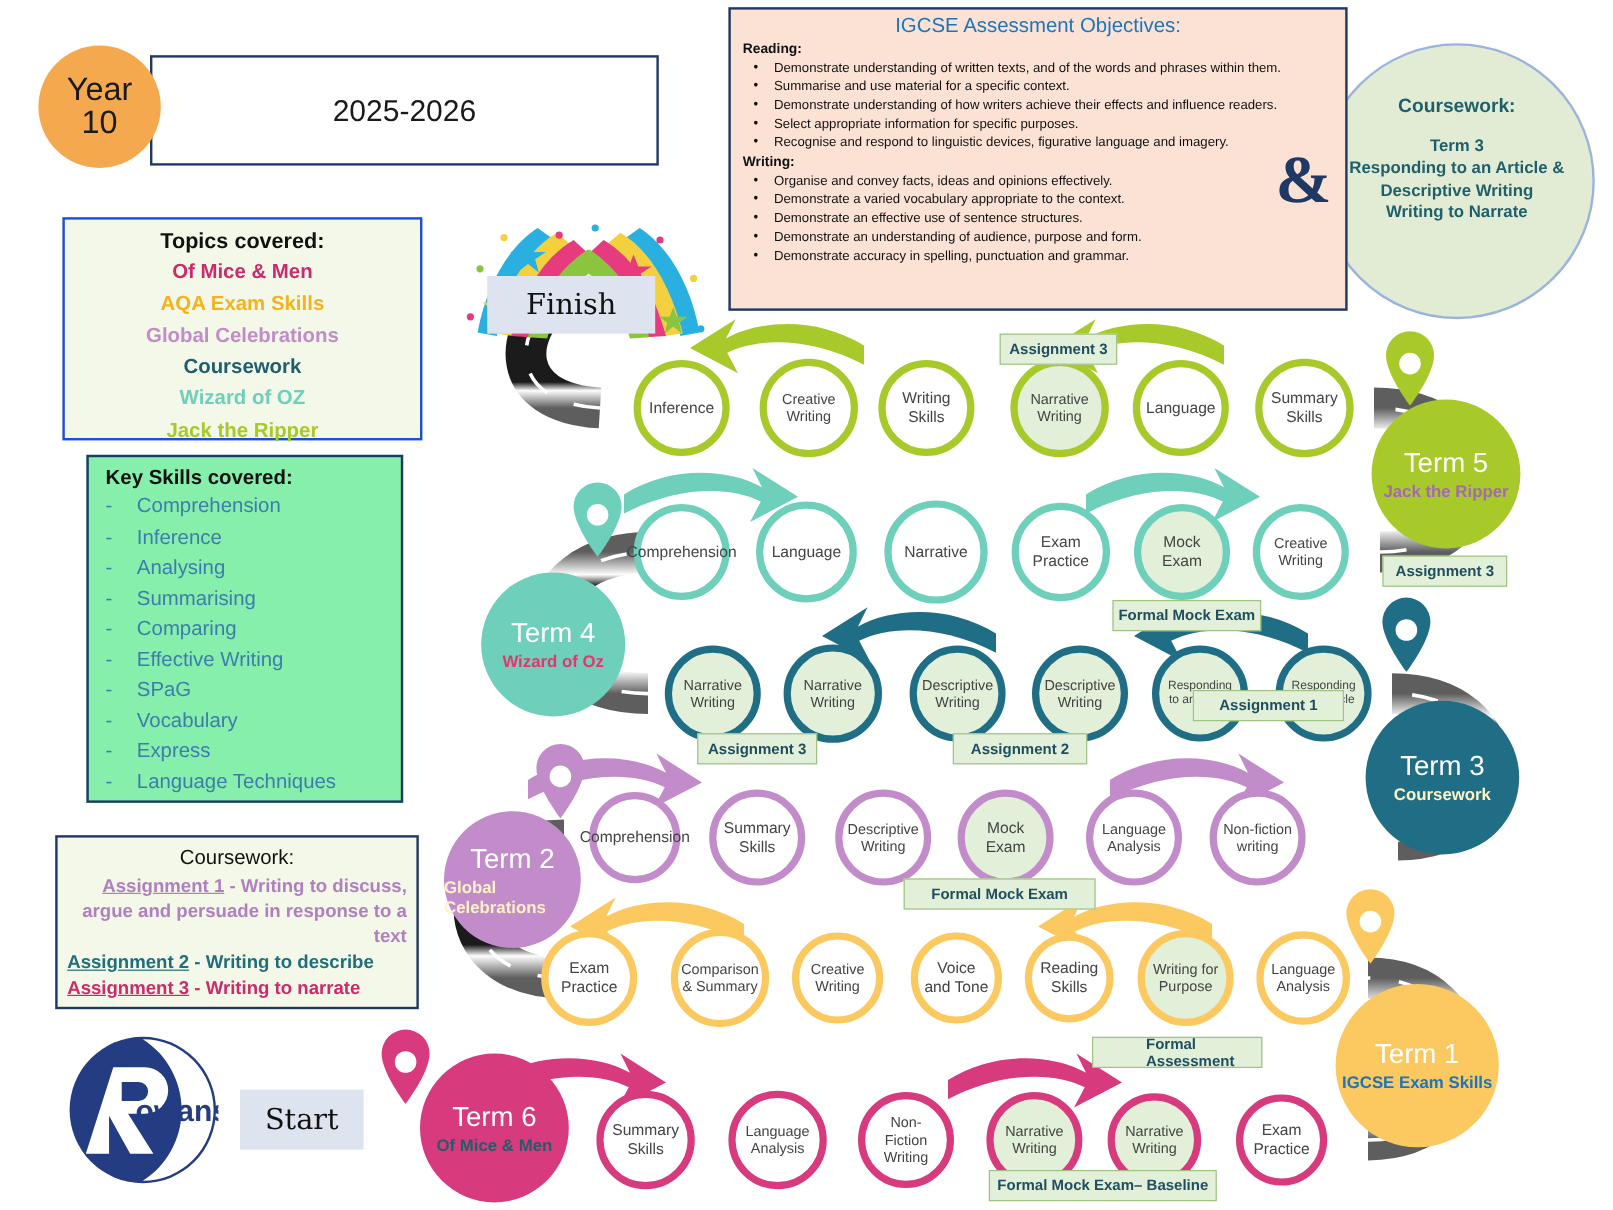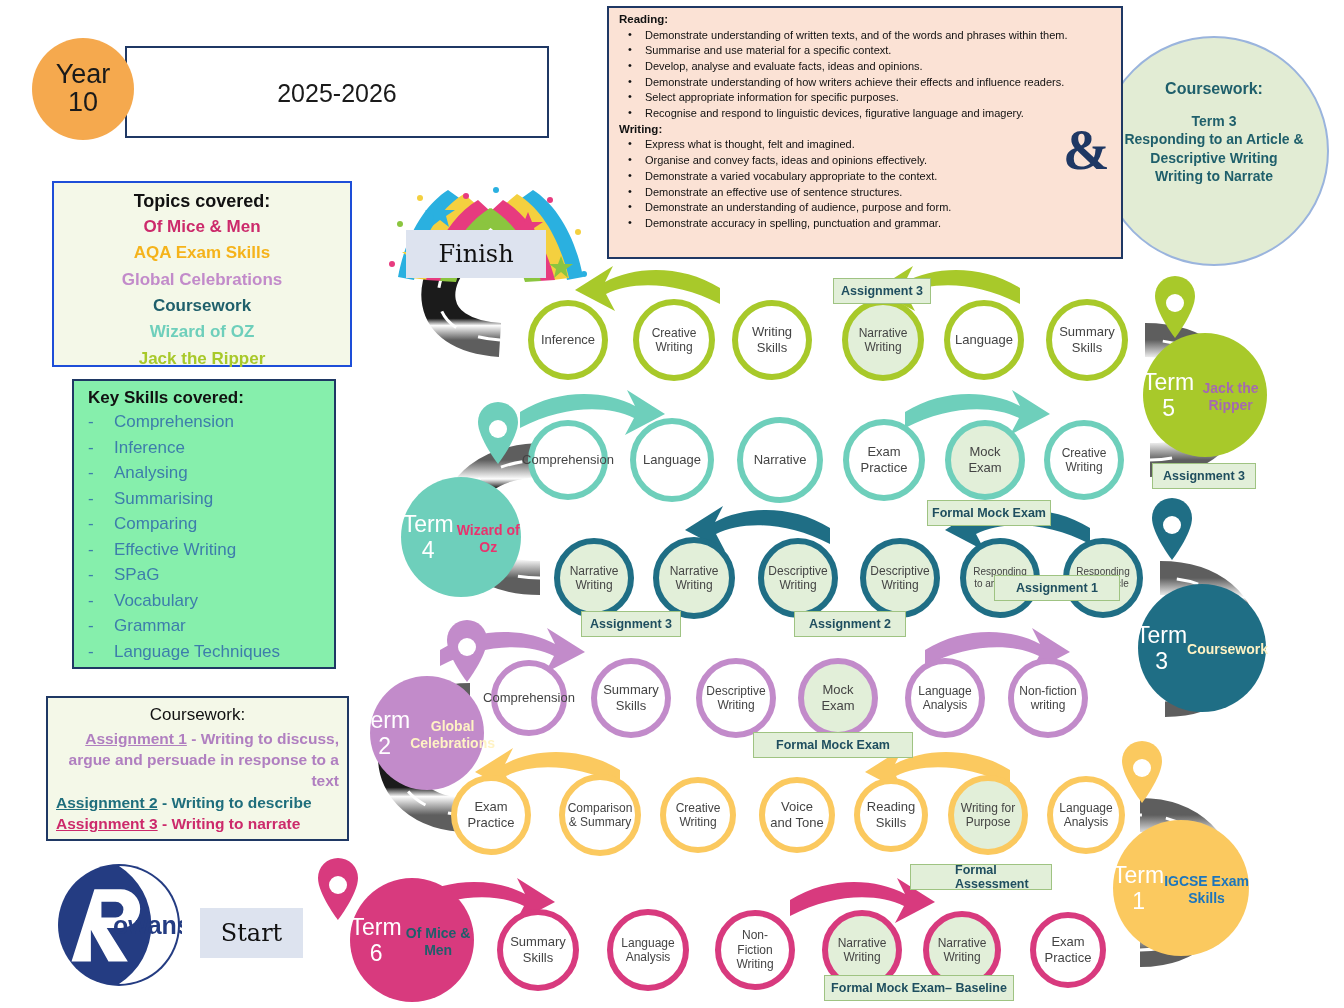--- a/index.html
+++ b/index.html
@@ -117,22 +117,22 @@
   .node{
     border-radius:50%;box-sizing:border-box;display:flex;align-items:center;
     justify-content:center;text-align:center;background:#fff;z-index:3;
     line-height:1.2;color:#444;
   }
   .node.filled{background:#e2efd9;}
   .node span{display:block;padding:0 5px;}
 
   
   .term{
-    border-radius:50%;display:flex;flex-direction:row;align-items:center;
-    justify-content:center;text-align:center;z-index:4;line-height:1.15;
+    border-radius:50%;display:flex;flex-direction:column;align-items:center;
+    justify-content:center;z-index:4;line-height:1.15;
   }
   .term .tn{font-size:23px;color:#fff;}
   .term .ts{font-size:14px;font-weight:bold;margin-top:3px;line-height:1.18;}
 
   
   .tag{
     background:#e2efd9;border:1px solid #9fc382;box-sizing:border-box;
     display:flex;align-items:center;justify-content:center;
     font-size:12.5px;font-weight:bold;color:#1f4e5f;z-index:6;
   }
@@ -297,51 +297,50 @@
       <div class="row">
         <span class="dash">-</span>
         <span>SPaG</span>
       </div>
       <div class="row">
         <span class="dash">-</span>
         <span>Vocabulary</span>
       </div>
       <div class="row">
         <span class="dash">-</span>
-        <span>Grammar</span>
+        <span>Express</span>
       </div>
       <div class="row">
         <span class="dash">-</span>
         <span>Language Techniques</span>
       </div>
     </div>
 </div>
 
 <div class="abs" id="cw-box">
   <div class="hd">Coursework:</div>
   <div id="cw-list">
       <p class="cw1"><u>Assignment 1</u><span> - Writing to discuss, argue and persuade in response to a text</span></p>
       <p class="cw2"><u>Assignment 2</u><span> - Writing to describe</span></p>
       <p class="cw3"><u>Assignment 3</u><span> - Writing to narrate</span></p>
     </div>
 </div>
 
 <div class="abs" id="ao-box">
+  <div class="ao-title">IGCSE Assessment Objectives:</div>
   <div class="sec">Reading:</div>
   <ul id="ao-reading">
       <li>Demonstrate understanding of written texts, and of the words and phrases within them.</li>
       <li>Summarise and use material for a specific context.</li>
-      <li>Develop, analyse and evaluate facts, ideas and opinions.</li>
       <li>Demonstrate understanding of how writers achieve their effects and influence readers.</li>
       <li>Select appropriate information for specific purposes.</li>
       <li>Recognise and respond to linguistic devices, figurative language and imagery.</li>
     </ul>
   <div class="sec">Writing:</div>
   <ul id="ao-writing">
-      <li>Express what is thought, felt and imagined.</li>
       <li>Organise and convey facts, ideas and opinions effectively.</li>
       <li>Demonstrate a varied vocabulary appropriate to the context.</li>
       <li>Demonstrate an effective use of sentence structures.</li>
       <li>Demonstrate an understanding of audience, purpose and form.</li>
       <li>Demonstrate accuracy in spelling, punctuation and grammar.</li>
     </ul>
 </div>
 
 <div class="abs" id="amp">&amp;</div>
 

